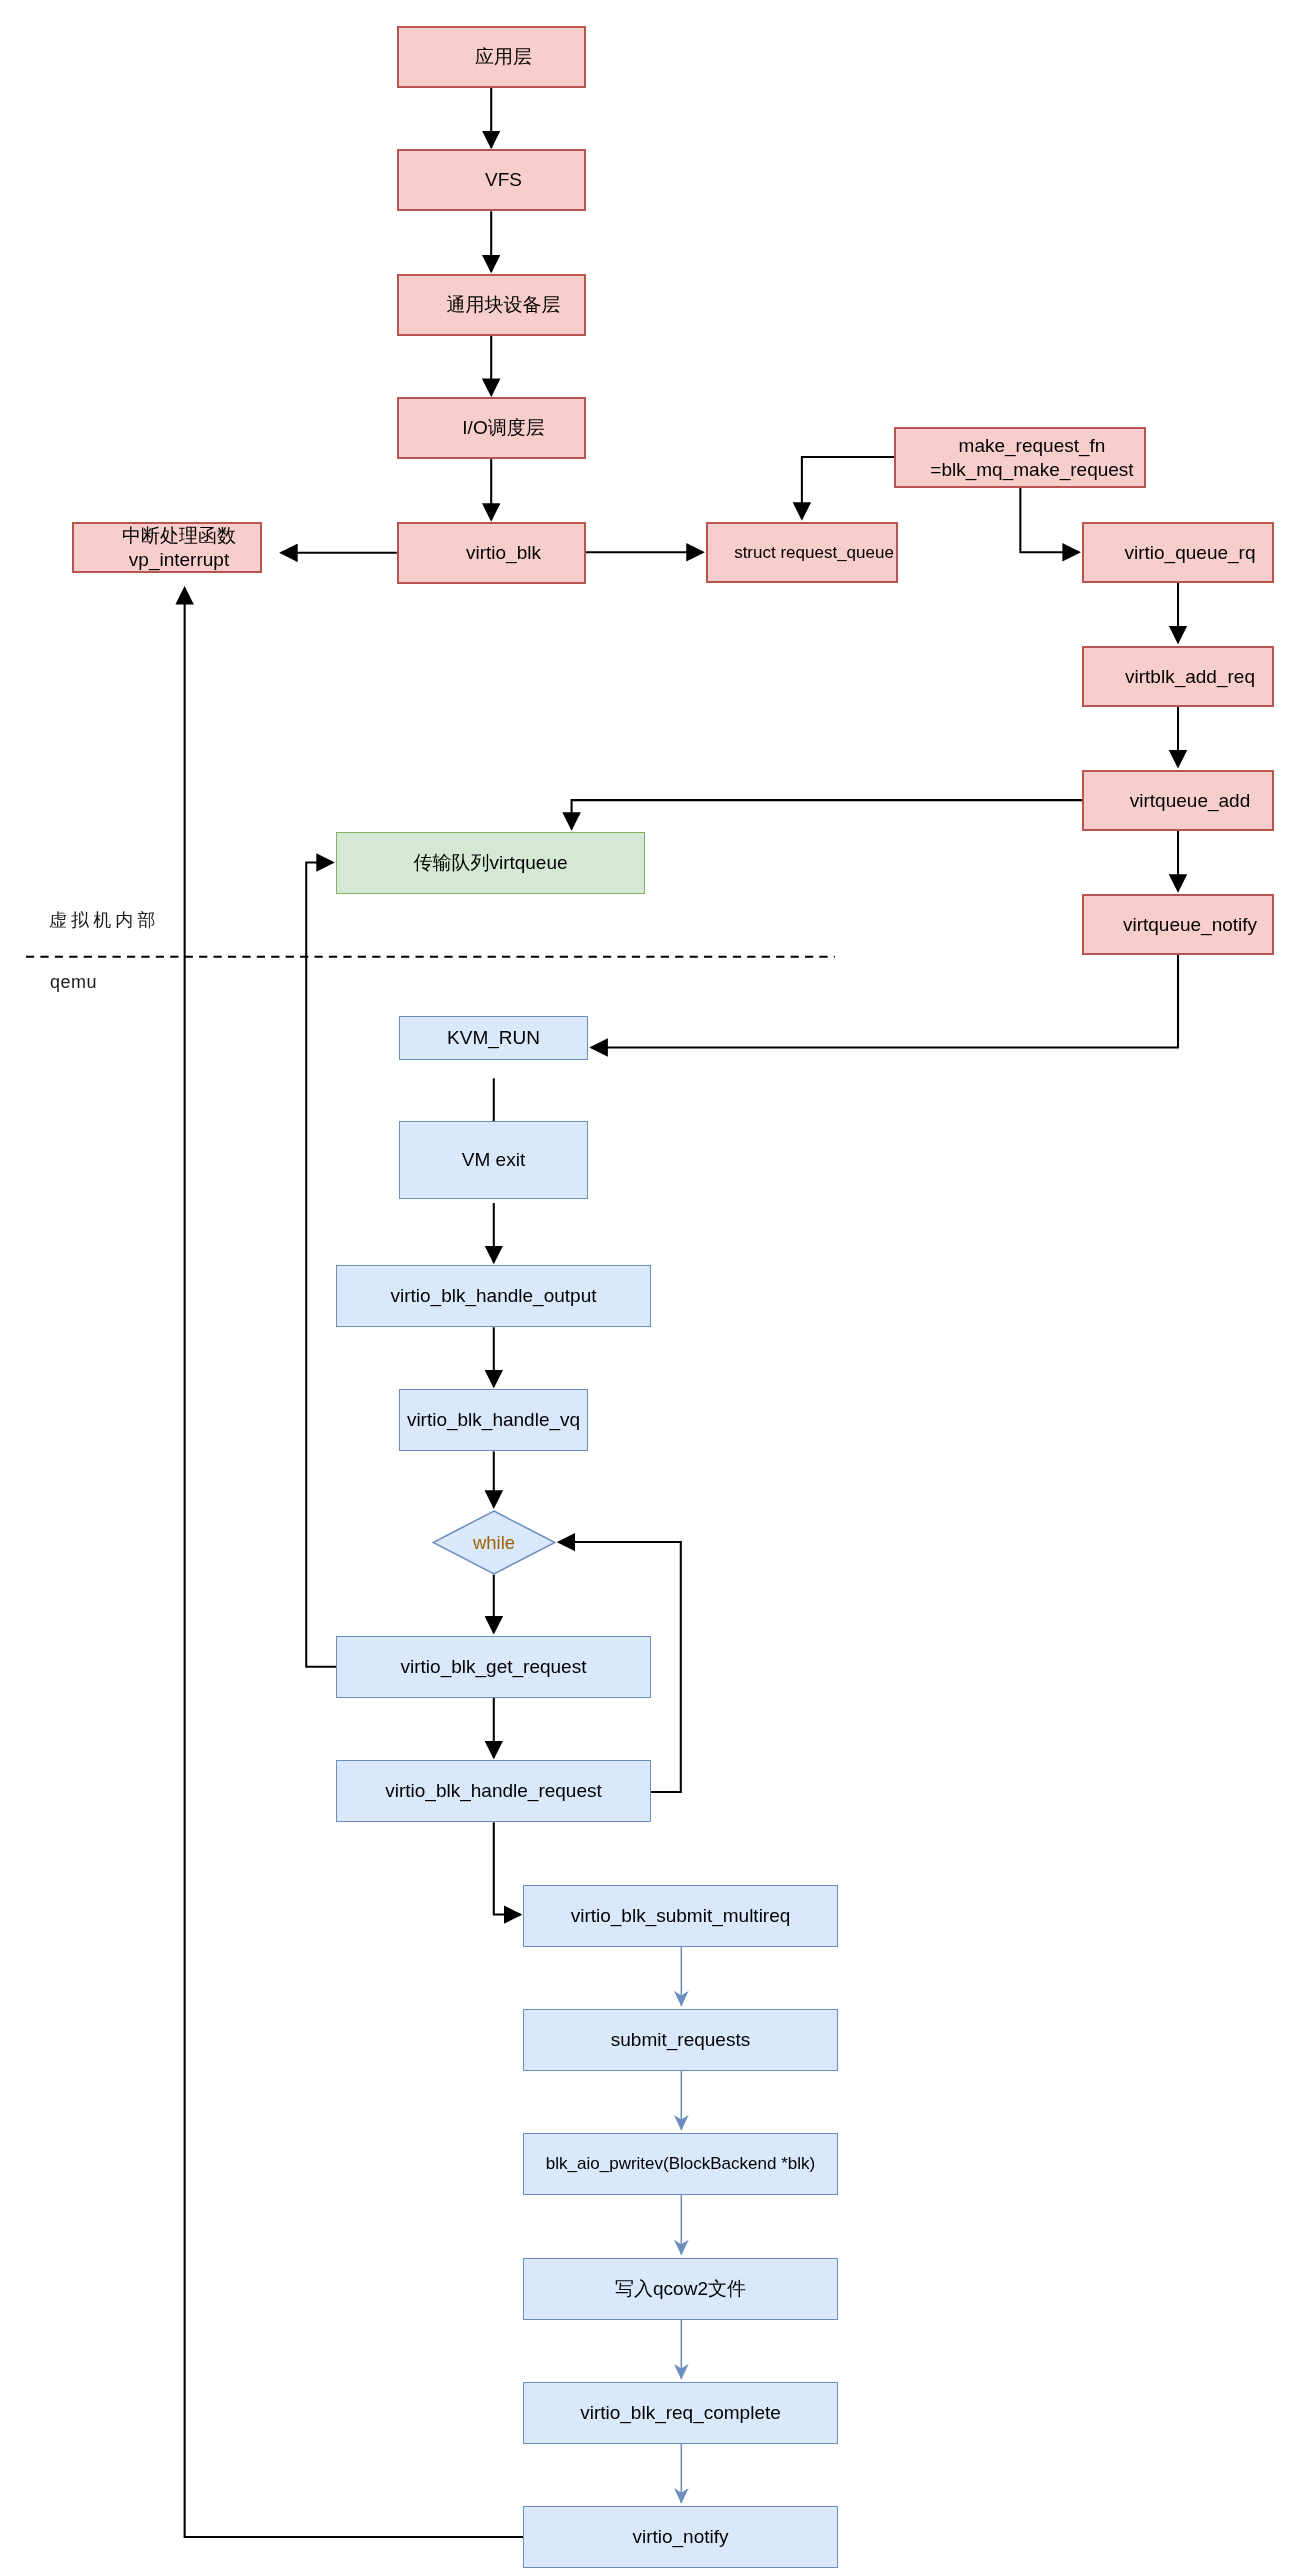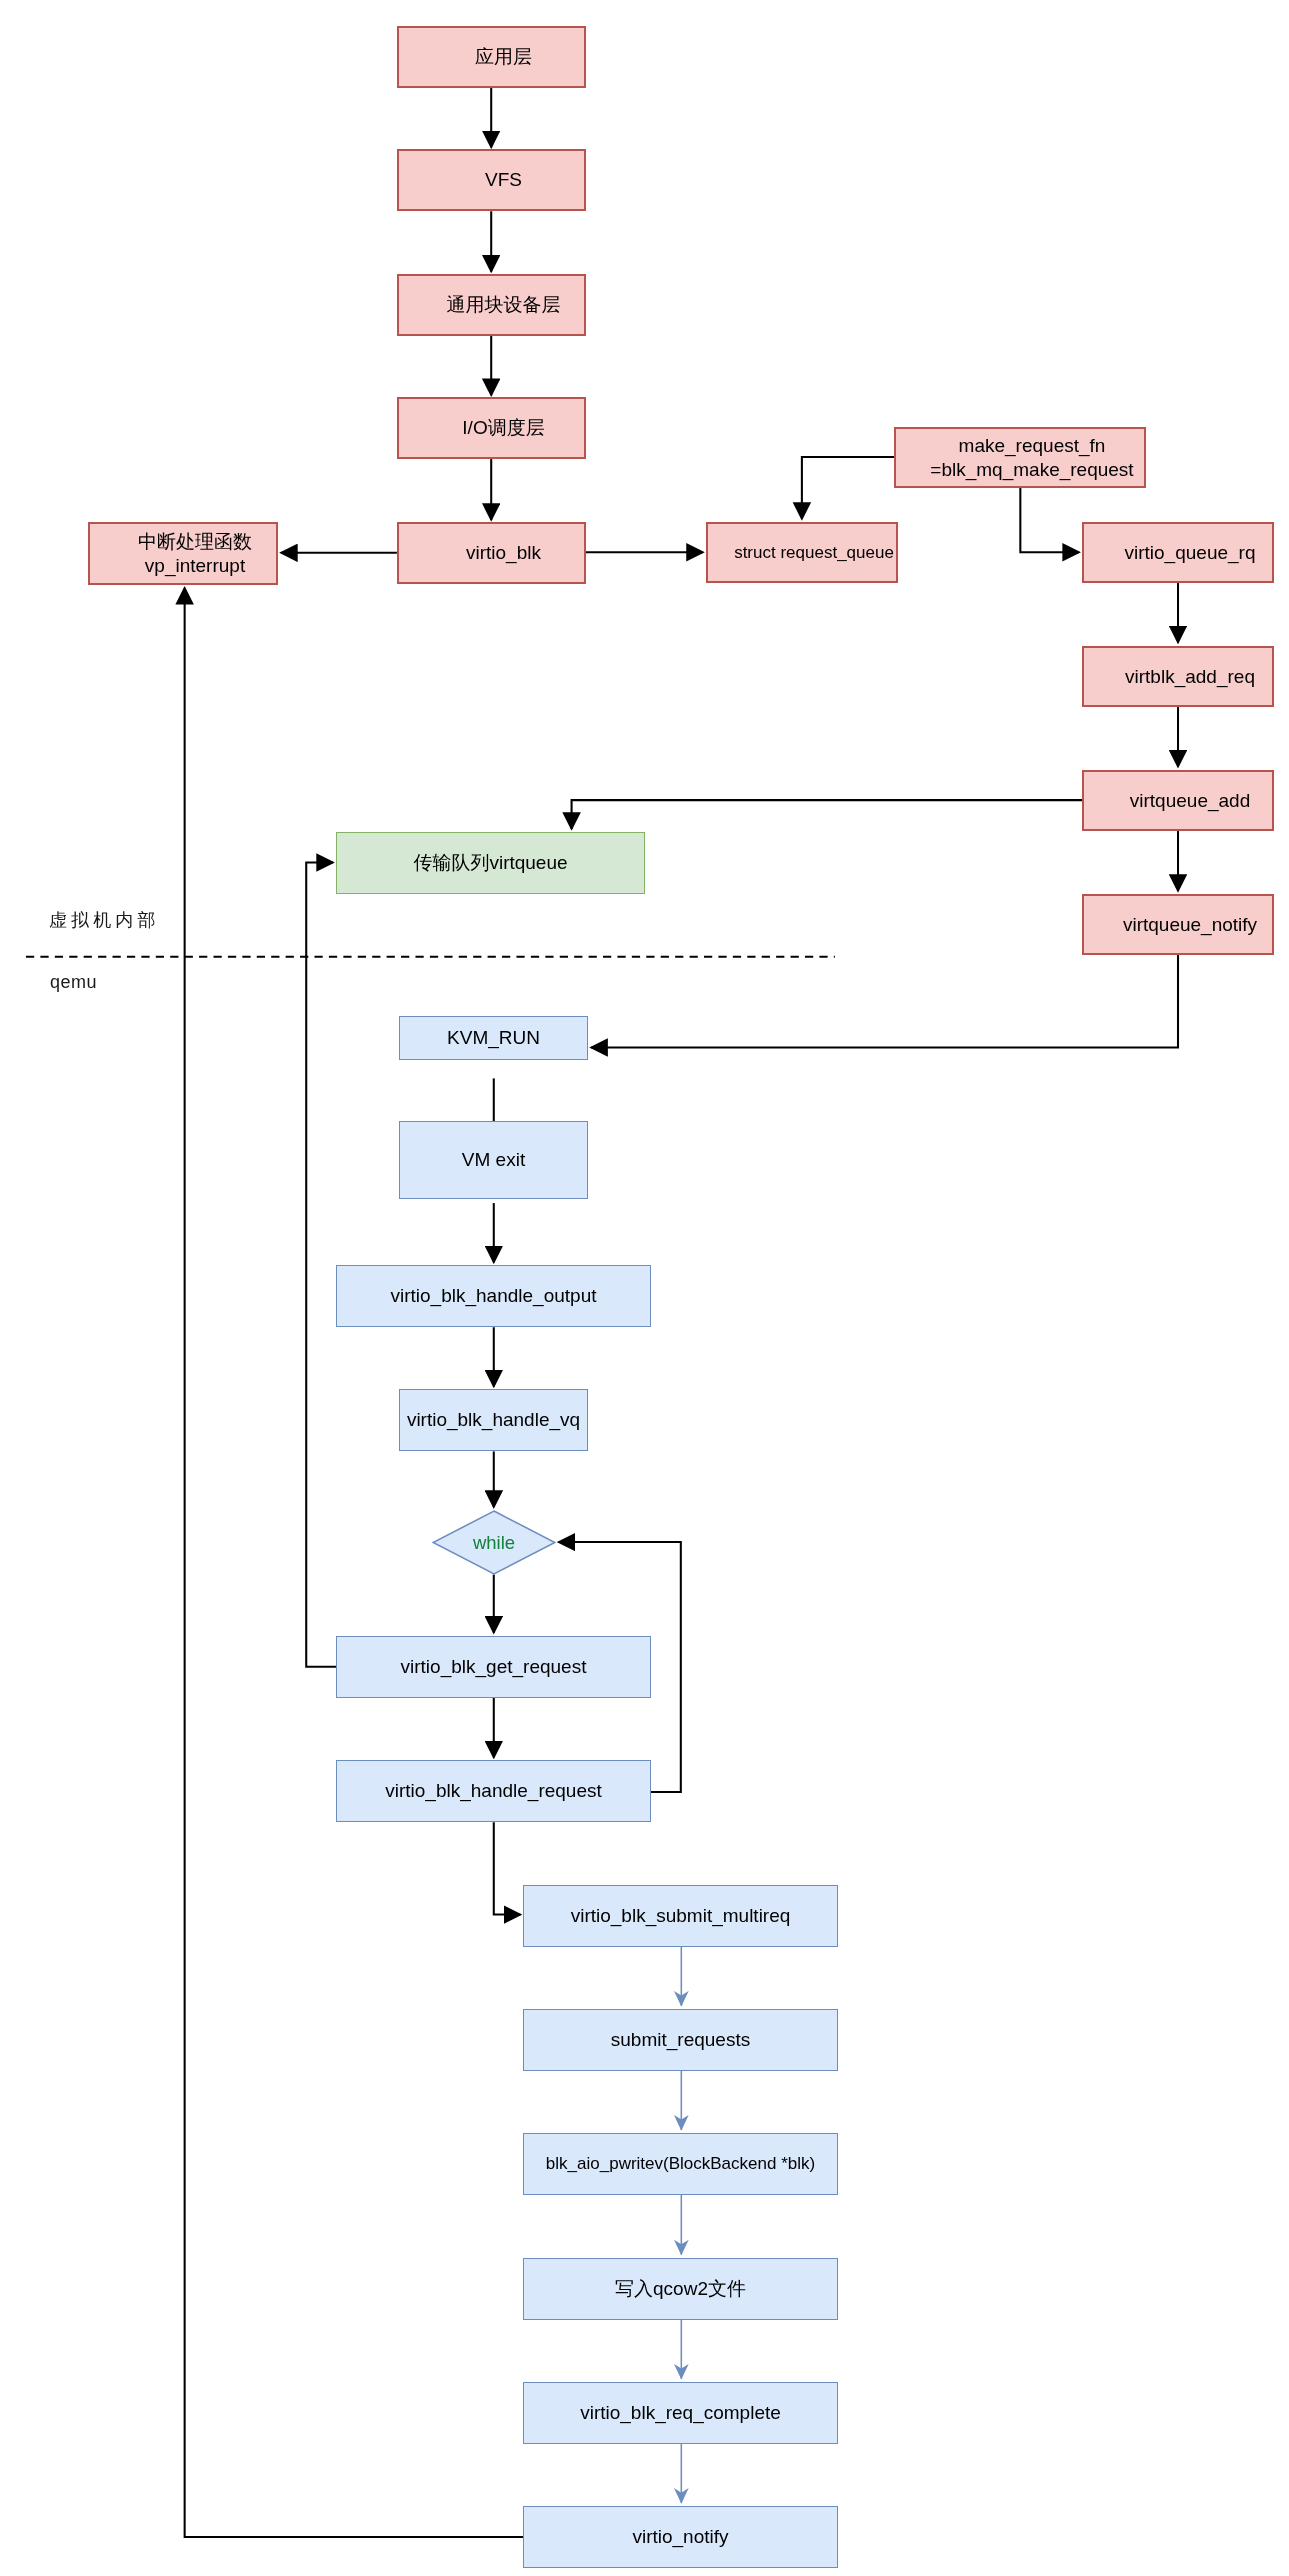--- a/index.html
+++ b/index.html
@@ -15,21 +15,21 @@
   .node{
     position:absolute;z-index:1;box-sizing:border-box;
     display:flex;flex-direction:column;align-items:center;justify-content:center;
     text-align:center;font-size:19px;color:#000;line-height:1.25;white-space:nowrap;
   }
   .pink{background:var(--pink-fill);border:2.1px solid var(--pink-stroke);padding-left:24px;}
   .blue{background:var(--blue-fill);border:1.5px solid var(--blue-stroke);}
   .green{background:var(--green-fill);border:1.5px solid var(--green-stroke);align-items:center;}
   .fs-small{font-size:17px;}
   .diamond{position:absolute;z-index:1;display:flex;align-items:center;justify-content:center;
-    font-size:18.5px;color:#15803d;}
+    font-size:18.5px;color:#a16207;}
   .diamond svg{position:absolute;left:0;top:0;}
   .diamond span{position:relative;z-index:2;}
   .region-label{position:absolute;z-index:1;font-size:18px;color:#1a1a1a;letter-spacing:4.1px;}
   .region-label.latin{letter-spacing:0.5px;}
 </style>
 </head>
 <body>
 
 <div class="canvas">
 
@@ -85,21 +85,21 @@
   </div>
   <div class="node pink" style="left:397px;top:274px;width:189px;height:62px">
     <span>通用块设备层</span>
   </div>
   <div class="node pink" style="left:397px;top:397px;width:189px;height:62px">
     <span>I/O调度层</span>
   </div>
   <div class="node pink" style="left:397px;top:522px;width:189px;height:62px">
     <span>virtio_blk</span>
   </div>
-  <div class="node pink" style="left:88px;top:522px;width:190px;height:63px">
+  <div class="node pink" style="left:72px;top:522px;width:190px;height:51px">
     <span>中断处理函数</span>
     <span>vp_interrupt</span>
   </div>
   <div class="node pink" style="left:894px;top:427px;width:252px;height:61px">
     <span>make_request_fn</span>
     <span>=blk_mq_make_request</span>
   </div>
   <div class="node pink fs-small" style="left:706px;top:522px;width:192px;height:61px">
     <span>struct request_queue</span>
   </div>

